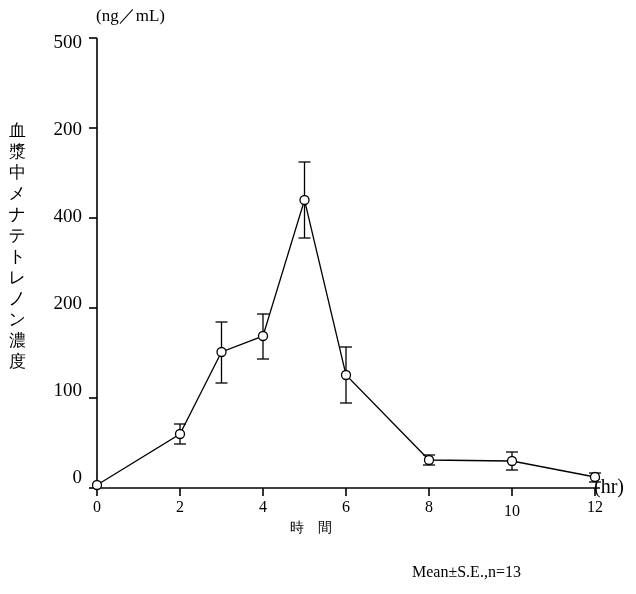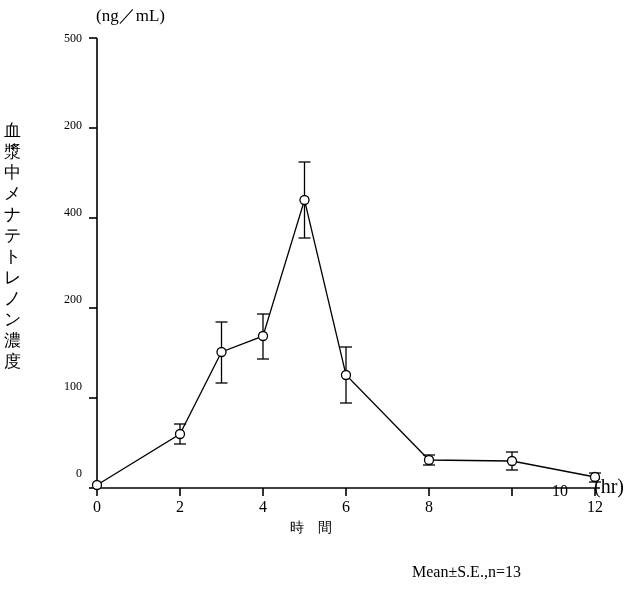--- a/index.html
+++ b/index.html
@@ -29,21 +29,21 @@
     letter-spacing: 0px;
     white-space: nowrap;
   }
   .y-axis-title {
     position: absolute;
     left: 4px;
     top: 120px;
     width: 22px;
     font-size: 17px;
     line-height: 21px;
-    text-align: left;
+    text-align: right;
     letter-spacing: 0px;
     word-break: break-all;
   }
   .x-axis-title {
     position: absolute;
     left: 290px;
     top: 519px;
     font-size: 14px;
     white-space: nowrap;
   }
@@ -58,21 +58,21 @@
     position: absolute;
     left: 412px;
     top: 563px;
     font-size: 16px;
     white-space: nowrap;
   }
   .ytick-label {
     position: absolute;
     width: 42px;
     text-align: right;
-    font-size: 12px;
+    font-size: 19px;
   }
   .xtick-label {
     position: absolute;
     width: 30px;
     text-align: center;
     font-size: 16px;
   }
   svg.plot {
     position: absolute;
     left: 0;
@@ -101,21 +101,21 @@
   <div class="ytick-label" style="left:40px; top:205px;">400</div>
   <div class="ytick-label" style="left:40px; top:292px;">200</div>
   <div class="ytick-label" style="left:40px; top:379px;">100</div>
   <div class="ytick-label" style="left:40px; top:466px;">0</div>
 
   <div class="xtick-label" style="left:82px; top:498px;">0</div>
   <div class="xtick-label" style="left:165px; top:498px;">2</div>
   <div class="xtick-label" style="left:248px; top:498px;">4</div>
   <div class="xtick-label" style="left:331px; top:498px;">6</div>
   <div class="xtick-label" style="left:414px; top:498px;">8</div>
-  <div class="xtick-label" style="left:497px; top:482px;margin-left:48px;">10</div>
+  <div class="xtick-label" style="left:497px; top:502px;">10</div>
   <div class="xtick-label" style="left:580px; top:498px;">12</div>
 
   <svg class="plot" viewBox="0 0 636 594">
 
     <line x1="97" y1="38" x2="97" y2="488" stroke="#000" stroke-width="1.6"></line>
     <line x1="97" y1="488" x2="600" y2="488" stroke="#000" stroke-width="1.6"></line>
 
     <g stroke="#000" stroke-width="1.6">
       <line x1="89" y1="38" x2="97" y2="38"></line>
       <line x1="89" y1="128" x2="97" y2="128"></line>

